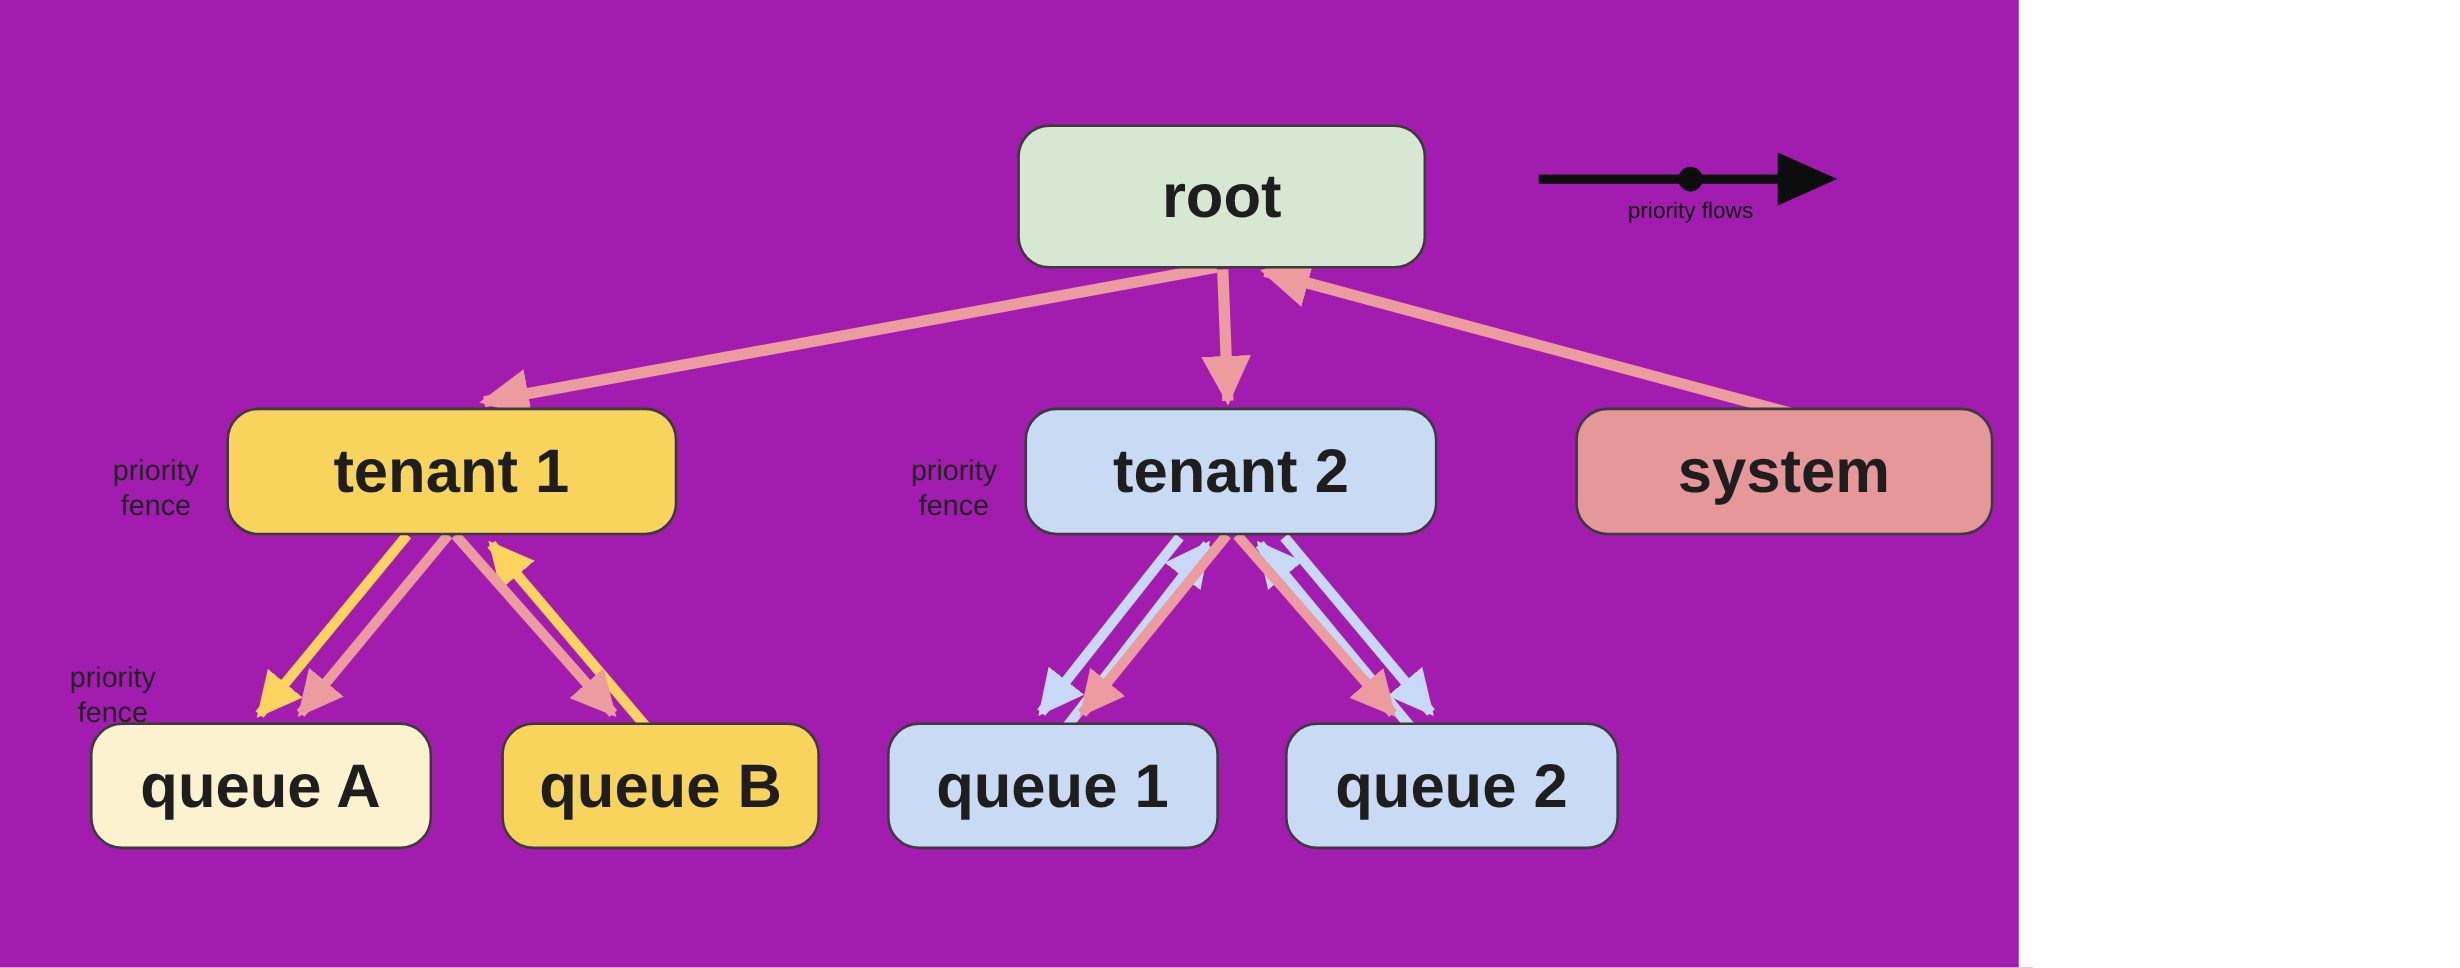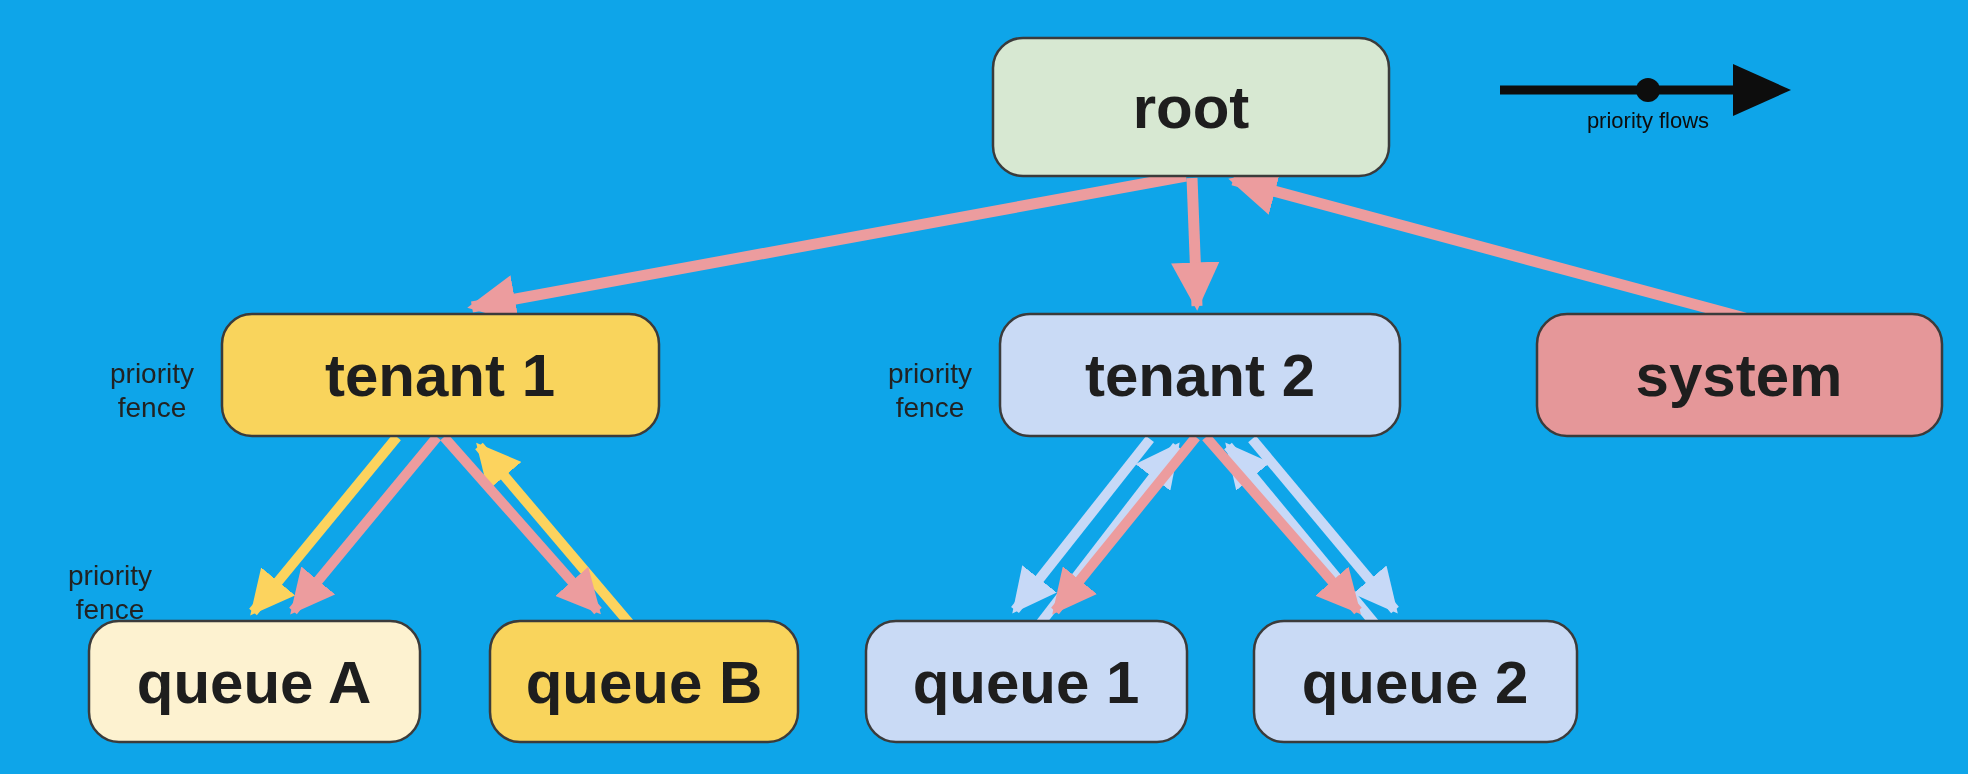--- a/index.html
+++ b/index.html
@@ -3,23 +3,23 @@
 <meta charset="utf-8">
 <style>
   html, body {
     margin: 0;
     padding: 0;
     background: #ffffff;
     font-family: "Liberation Sans", "DejaVu Sans", sans-serif;
   }
   .canvas {
     position: relative;
-    width: 1968px;
+    width: 1615px;
     height: 774px;
-    background: #0ea5e9;
+    background: #a21caf;
     overflow: hidden;
   }
   .canvas svg { display: block; width: 100%; height: 100%; }
   .node-label {
     font-family: "Liberation Sans", "DejaVu Sans", sans-serif;
     font-weight: 700;
     font-size: 60px;
   }
   .fence-label {
     font-family: "Liberation Sans", "DejaVu Sans", sans-serif;

